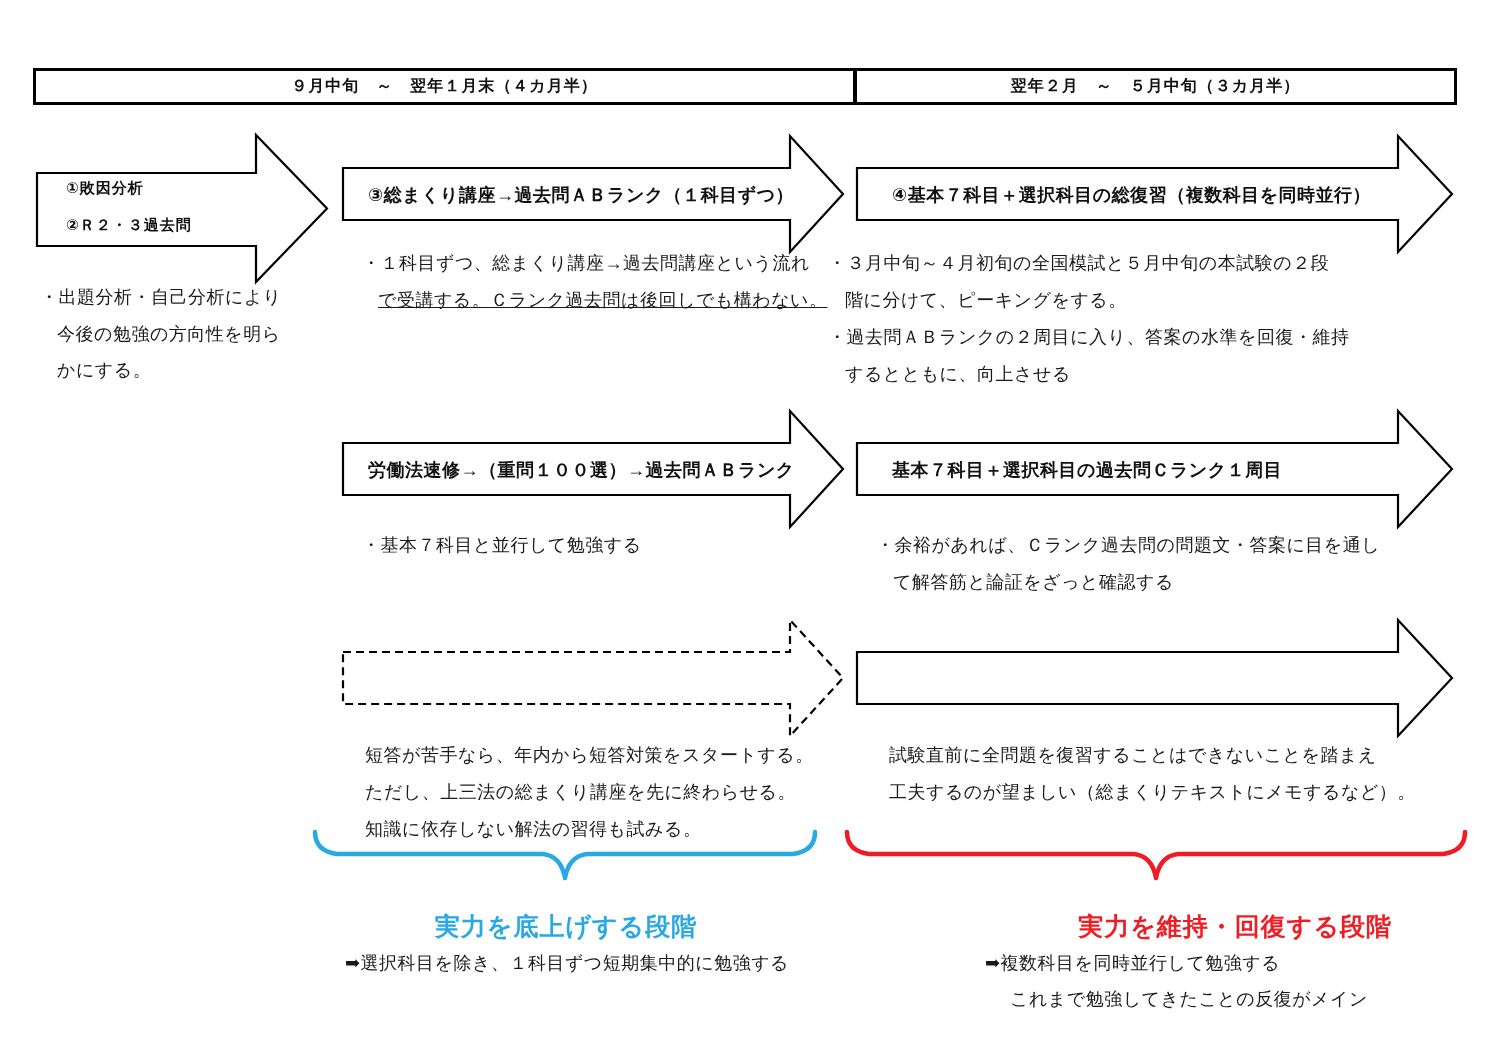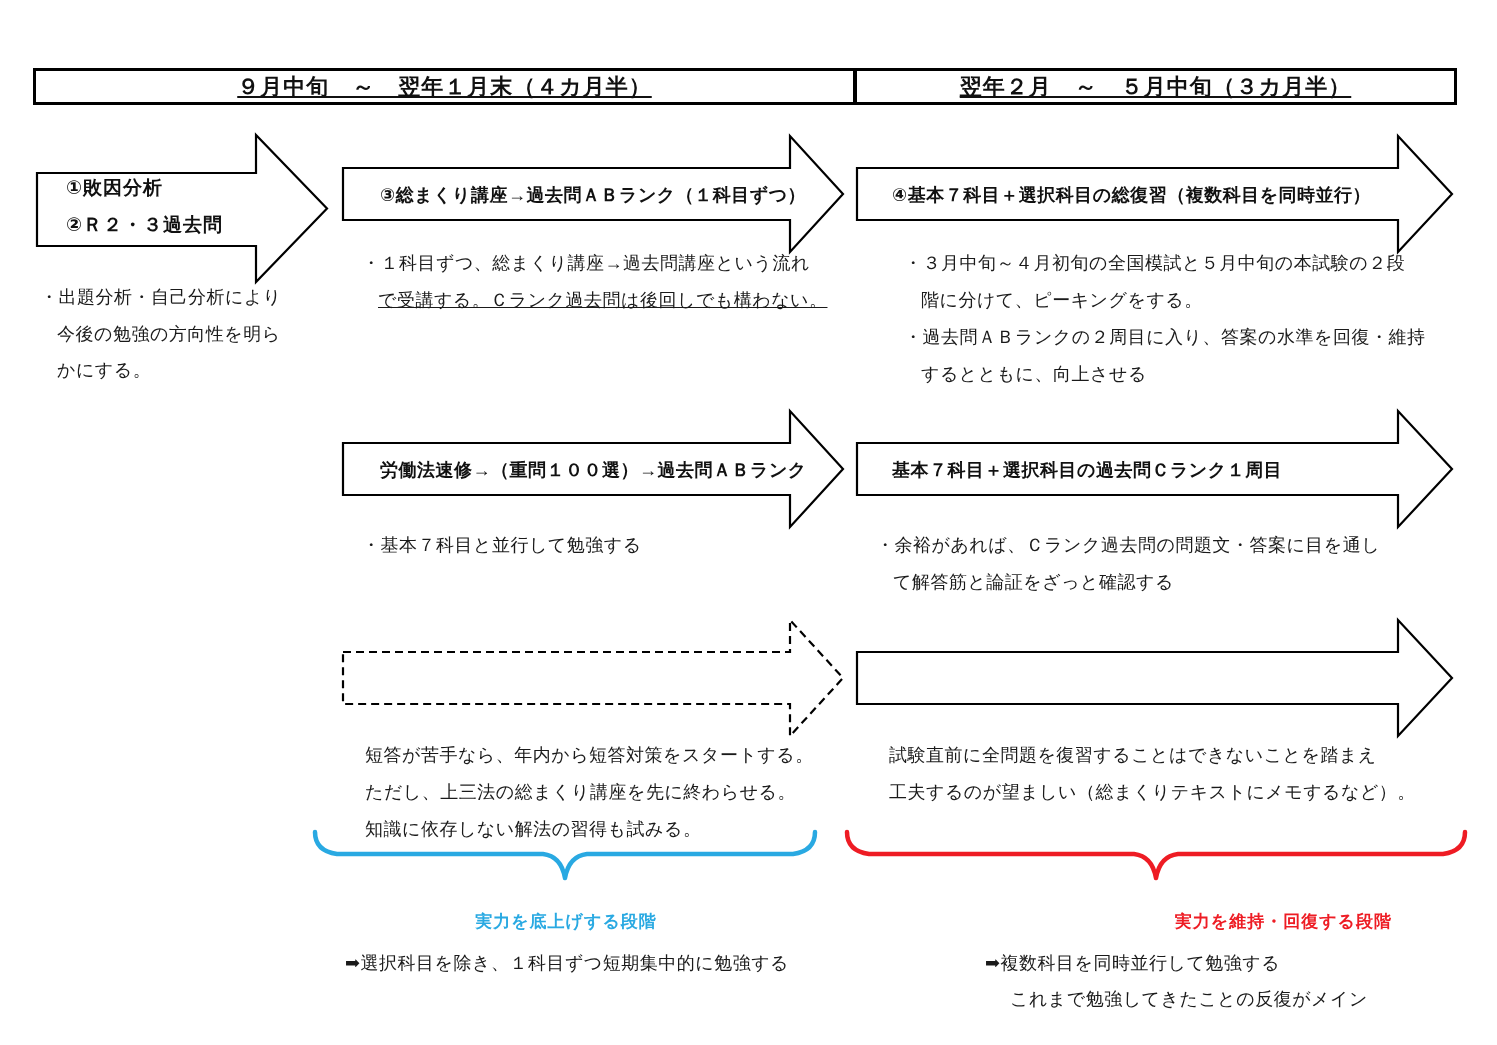--- a/index.html
+++ b/index.html
@@ -8,56 +8,56 @@
     font-family:"Liberation Sans","DejaVu Sans",sans-serif;color:#111;
     overflow:hidden;
   }
   
   .hdr{
     position:absolute;left:33px;top:68px;width:1424px;height:37px;
     border:3px solid #000;display:flex;box-sizing:border-box;background:#fff;
   }
   .hdr-cell{
     display:flex;align-items:center;justify-content:center;
-    font-weight:700;font-size:22px;letter-spacing:1px;white-space:nowrap;text-decoration:underline;
+    font-weight:700;font-size:16px;letter-spacing:1px;white-space:nowrap;
   }
   .hdr-cell.c1{width:821px;border-right:4px solid #000;box-sizing:border-box;}
   .hdr-cell.c2{flex:1;}
   
   .arrow-svg{position:absolute;overflow:visible;}
   .arrow{fill:#ffffff;stroke:#000000;stroke-width:2.2;stroke-linejoin:miter;}
   .arrow.dashed{stroke-dasharray:8 5;}
   
   .title{
     position:absolute;display:flex;align-items:center;box-sizing:border-box;
     font-weight:700;font-size:18px;letter-spacing:0.5px;white-space:nowrap;height:53px;
   }
-  .title.mid{left:343px;width:447px;padding-left:37px;}
+  .title.mid{left:343px;width:447px;padding-left:25px;}
   .title.rgt{left:857px;width:541px;padding-left:35px;}
   .intro-label{
-    position:absolute;left:66px;top:169px;font-weight:700;font-size:19px;
+    position:absolute;left:66px;top:169px;font-weight:700;font-size:15px;
     letter-spacing:1px;line-height:37px;white-space:nowrap;
   }
   
   .note{
     position:absolute;font-family:"Liberation Serif","DejaVu Serif",serif;
     font-size:18px;letter-spacing:0.5px;color:#1a1a1a;white-space:nowrap;
   }
   .note div{line-height:37px;}
   .lh36 div{line-height:36.5px;}
   .ind17{padding-left:17px;}
   .ind16{padding-left:16px;text-decoration:underline;}
   .ind25{padding-left:25px;}
   
   .brace{fill:none;stroke-width:4.5;stroke-linecap:round;stroke-linejoin:round;}
   .brace.blue{stroke:#29a9e2;}
   .brace.red{stroke:#ee1c24;}
   .phase-label{
     position:absolute;top:910px;width:502px;text-align:center;
-    font-weight:700;font-size:17px;letter-spacing:1px;white-space:nowrap;
+    font-weight:700;font-size:25px;letter-spacing:1px;white-space:nowrap;
   }
   .phase-label.blue{left:315px;color:#29a9e2;}
   .phase-label.red{left:890px;color:#ee1c24;text-align:right;}
   .footer-note{
     position:absolute;top:945px;font-family:"Liberation Serif","DejaVu Serif",serif;
     font-size:18px;letter-spacing:0.5px;color:#1a1a1a;white-space:nowrap;
   }
   .footer-note div{line-height:36px;}
 </style>
 </head>
@@ -115,21 +115,21 @@
     <div>・基本７科目と並行して勉強する</div>
   </div>
 
   <div class="note" style="left:365px;top:737px">
     <div>短答が苦手なら、年内から短答対策をスタートする。</div>
     <div>ただし、上三法の総まくり講座を先に終わらせる。</div>
     <div>知識に依存しない解法の習得も試みる。</div>
   </div>
 
   <div class="title rgt" style="top:168px">④基本７科目＋選択科目の総復習（複数科目を同時並行）</div>
-  <div class="note" style="left:904px;top:245px">
+  <div class="note" style="left:828px;top:245px">
     <div>・３月中旬～４月初旬の全国模試と５月中旬の本試験の２段</div>
     <div class="ind17">階に分けて、ピーキングをする。</div>
     <div>・過去問ＡＢランクの２周目に入り、答案の水準を回復・維持</div>
     <div class="ind17">するとともに、向上させる</div>
   </div>
 
   <div class="title rgt" style="top:443px">基本７科目＋選択科目の過去問Ｃランク１周目</div>
   <div class="note" style="left:876px;top:527px">
     <div>・余裕があれば、Ｃランク過去問の問題文・答案に目を通し</div>
     <div class="ind17">て解答筋と論証をざっと確認する</div>

